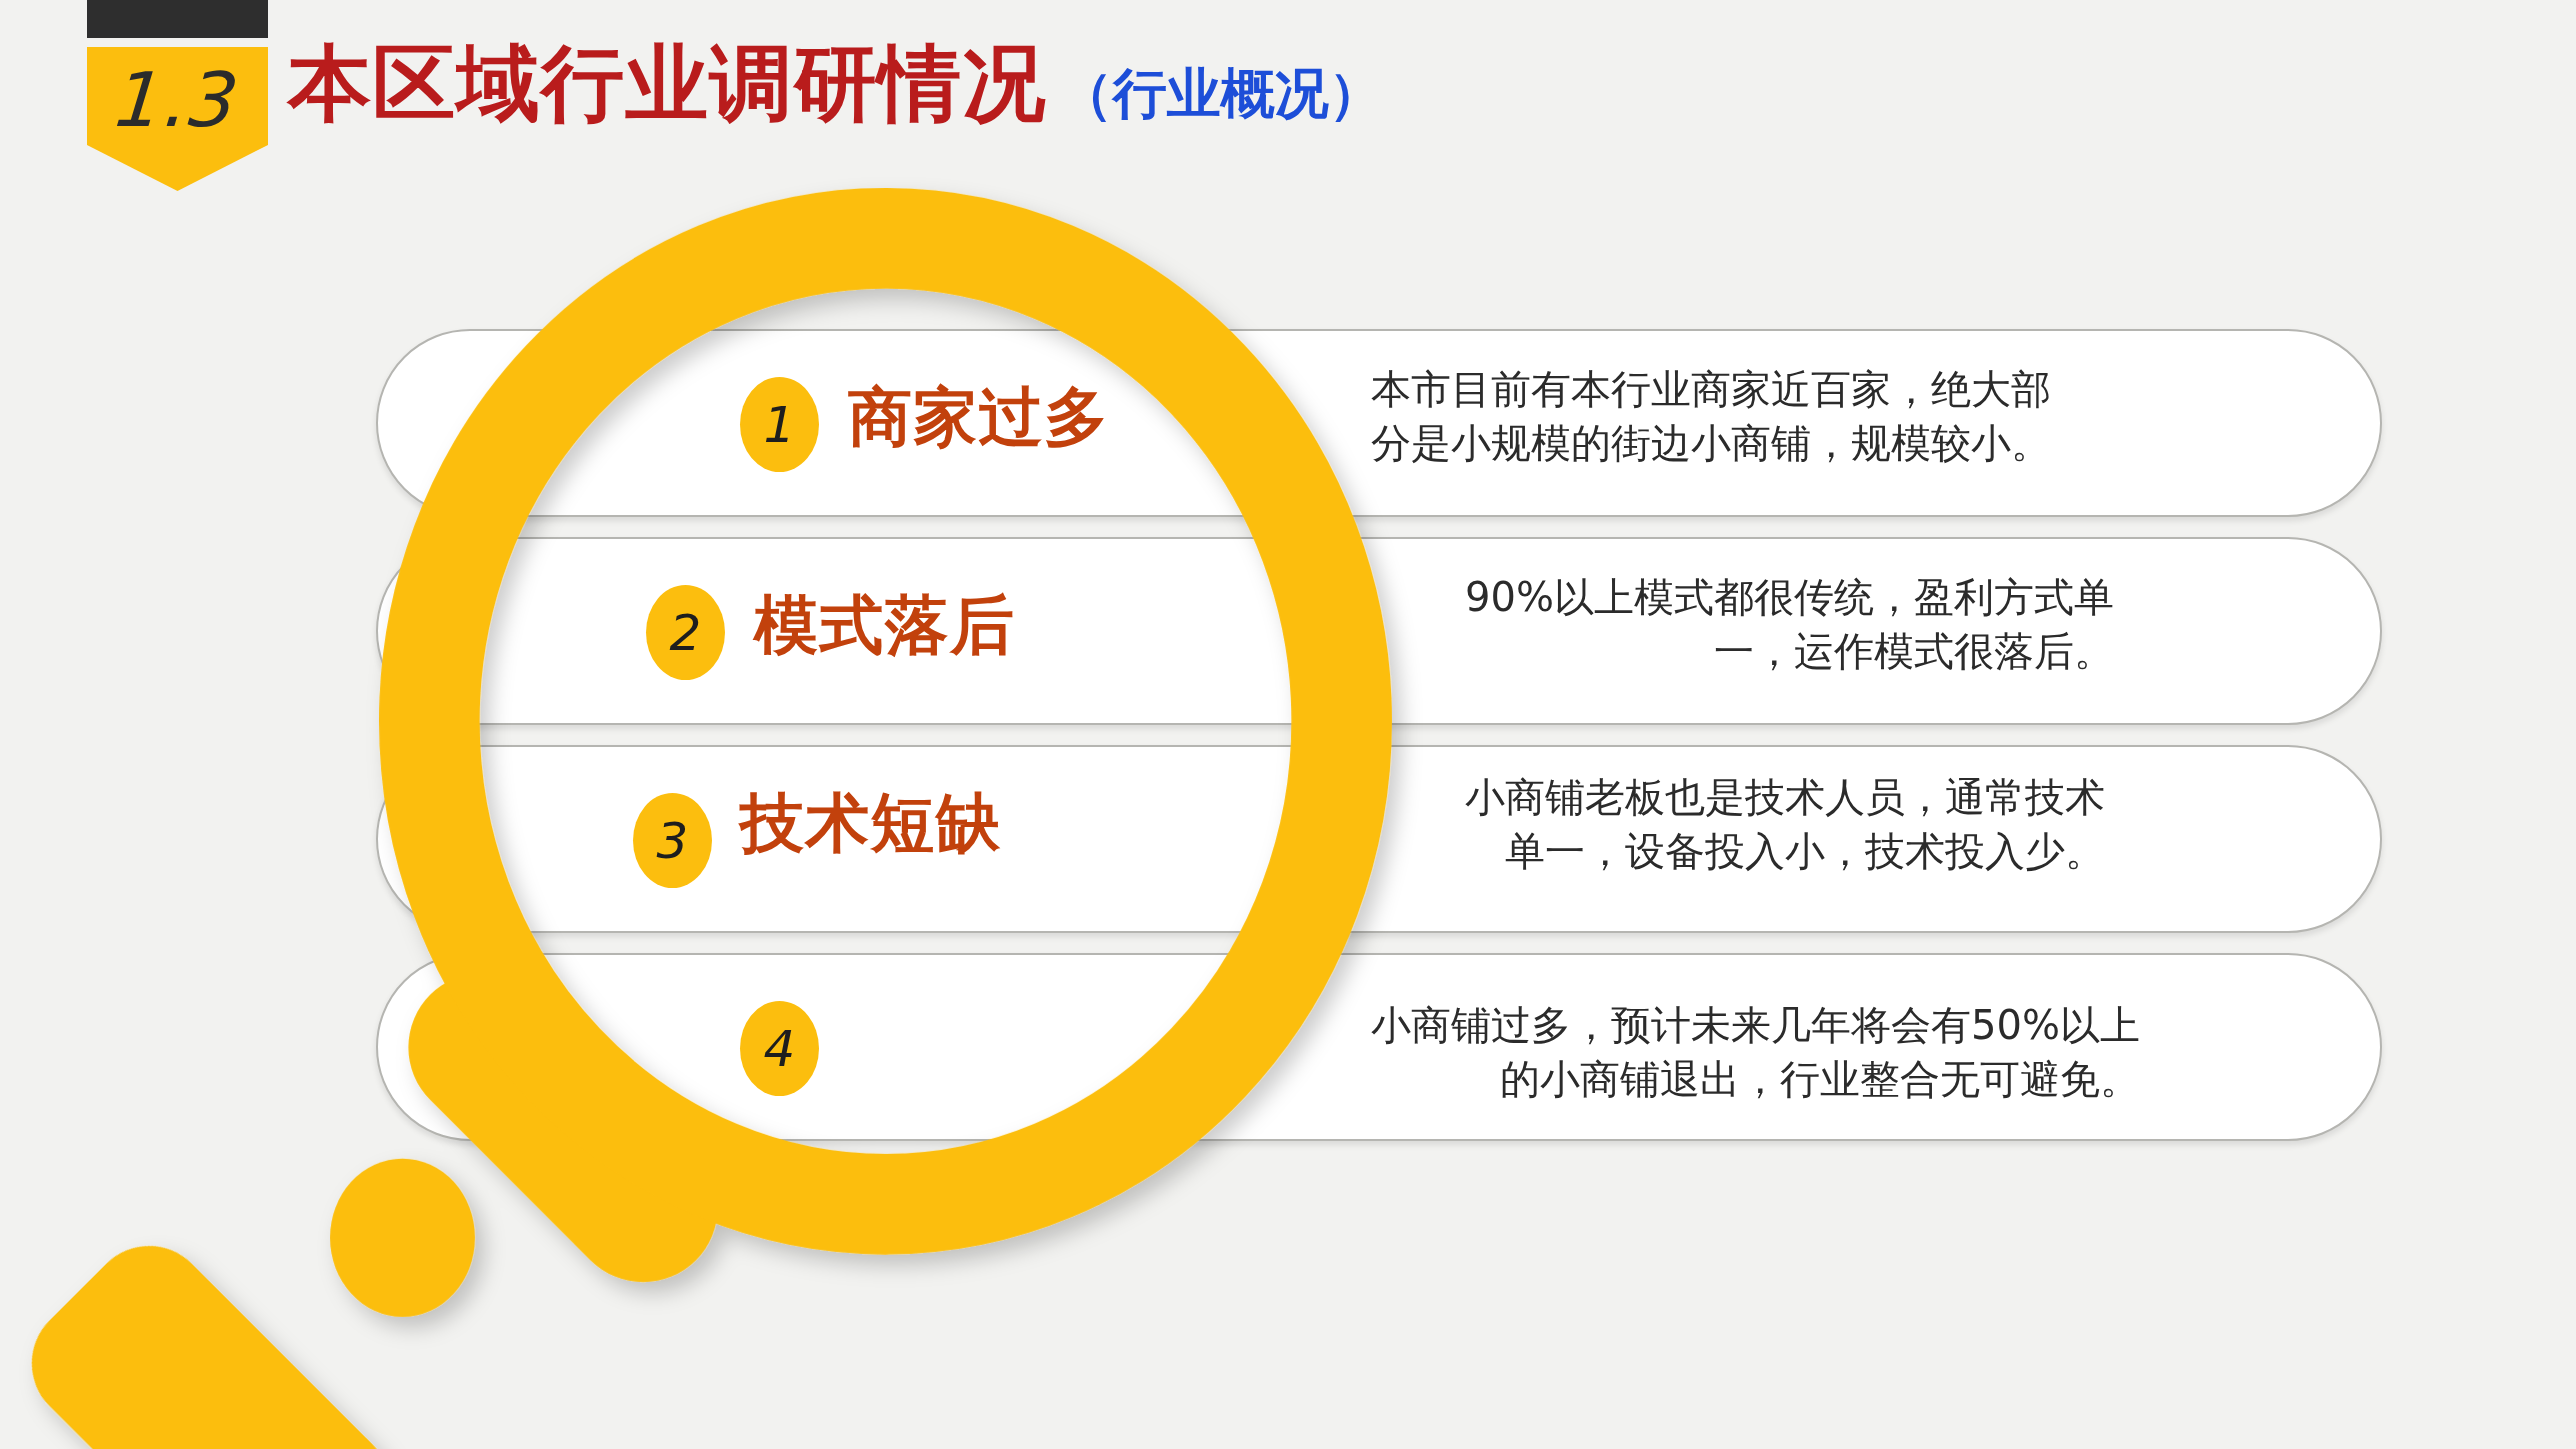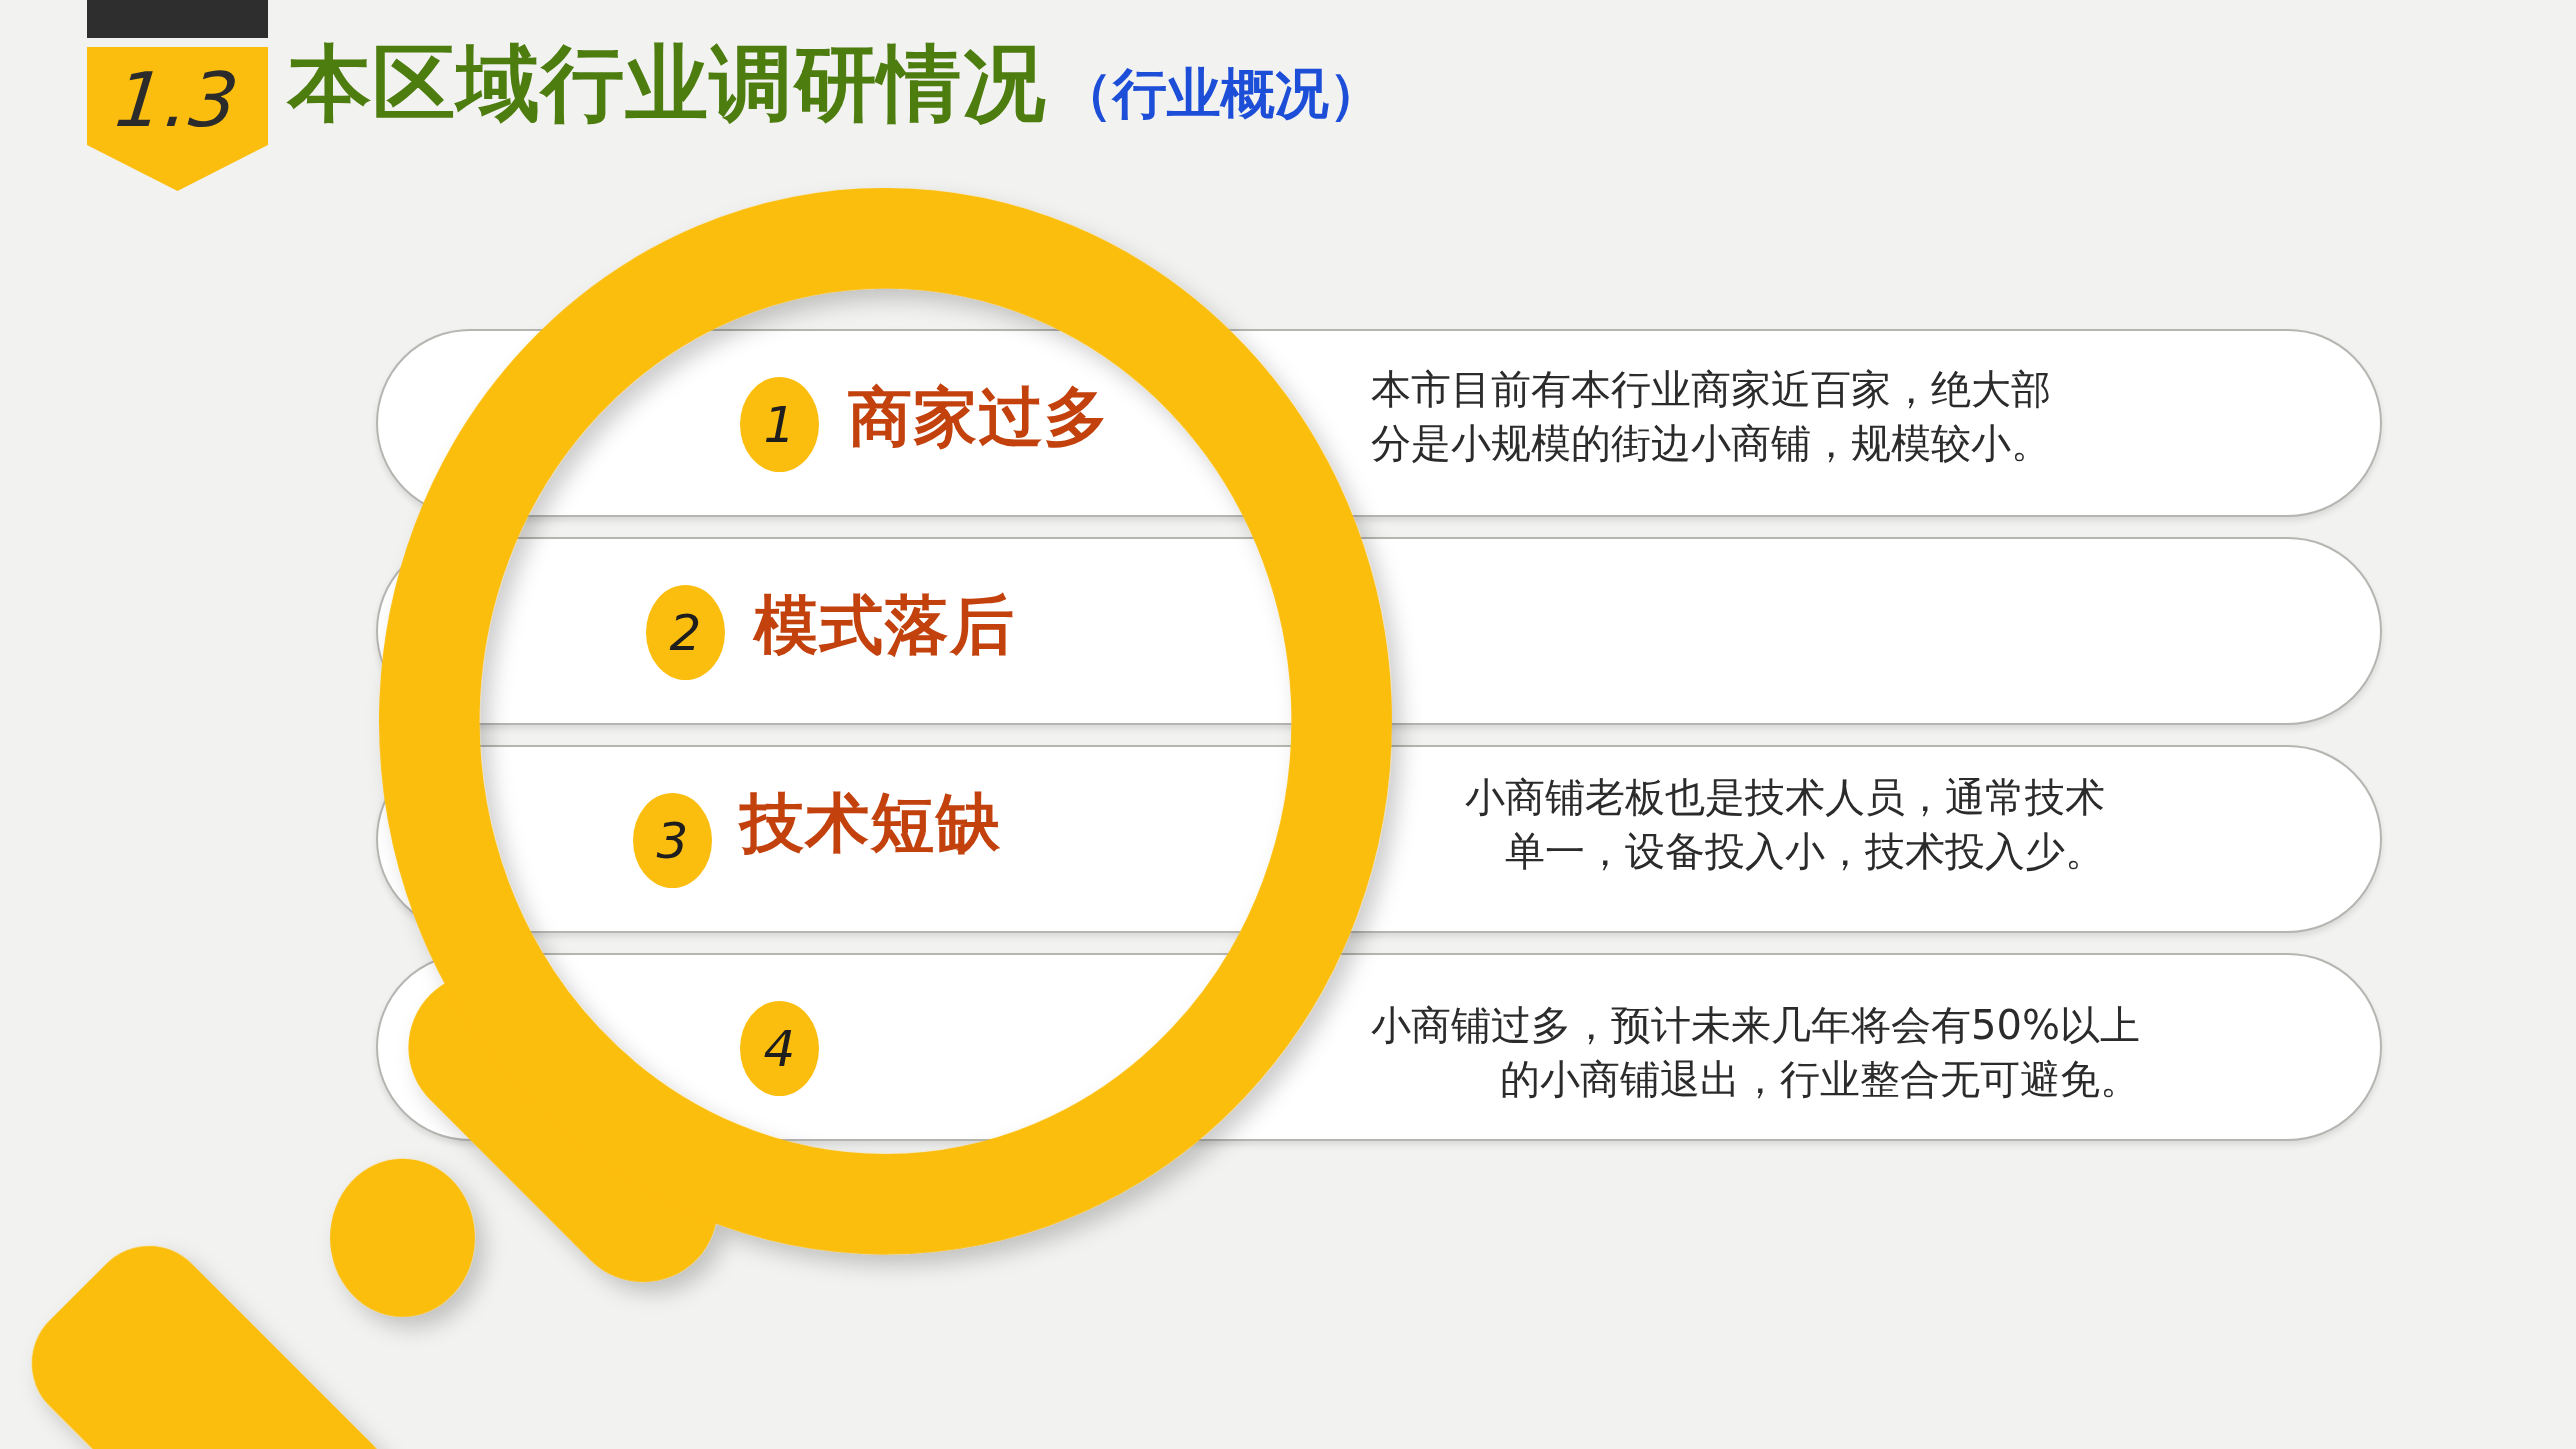--- a/index.html
+++ b/index.html
@@ -29,21 +29,21 @@
     font-size:75px;font-weight:400;color:#2B2B2B;
     font-style:italic;
     letter-spacing:1.3px;
     transform:skewX(-6deg);
   }
   .hdr-title-wrap{
     position:absolute;left:288px;top:42px;
     display:flex;align-items:baseline;white-space:nowrap;
   }
   .hdr-title{
-    font-size:83px;font-weight:bold;color:#4d7c0f;
+    font-size:83px;font-weight:bold;color:#b91c1c;
     letter-spacing:1.3px;line-height:1;
     font-family:"DejaVu Sans","Liberation Sans",sans-serif;
   }
   .hdr-subtitle{
     font-size:54px;font-weight:bold;color:#1d4ed8;
     margin-left:12px;line-height:1;
     font-family:"DejaVu Sans","Liberation Sans",sans-serif;
   }
 
   
@@ -135,20 +135,22 @@
         <div class="headline" id="head0">商家过多</div>
         <div class="desc" id="desc0">本市目前有本行业商家近百家，绝大部
 分是小规模的街边小商铺，规模较小。</div>
       </div>
     </div>
 
     <div class="card" id="card1">
       <div class="inner">
         <div class="badge" id="badge1">2</div>
         <div class="headline" id="head1">模式落后</div>
+        <div class="desc" id="desc1">90%以上模式都很传统，盈利方式单
+一，运作模式很落后。</div>
       </div>
     </div>
 
     <div class="card" id="card2">
       <div class="inner">
         <div class="badge" id="badge2">3</div>
         <div class="headline" id="head2">技术短缺</div>
         <div class="desc" id="desc2">小商铺老板也是技术人员，通常技术
 单一，设备投入小，技术投入少。</div>
       </div>

